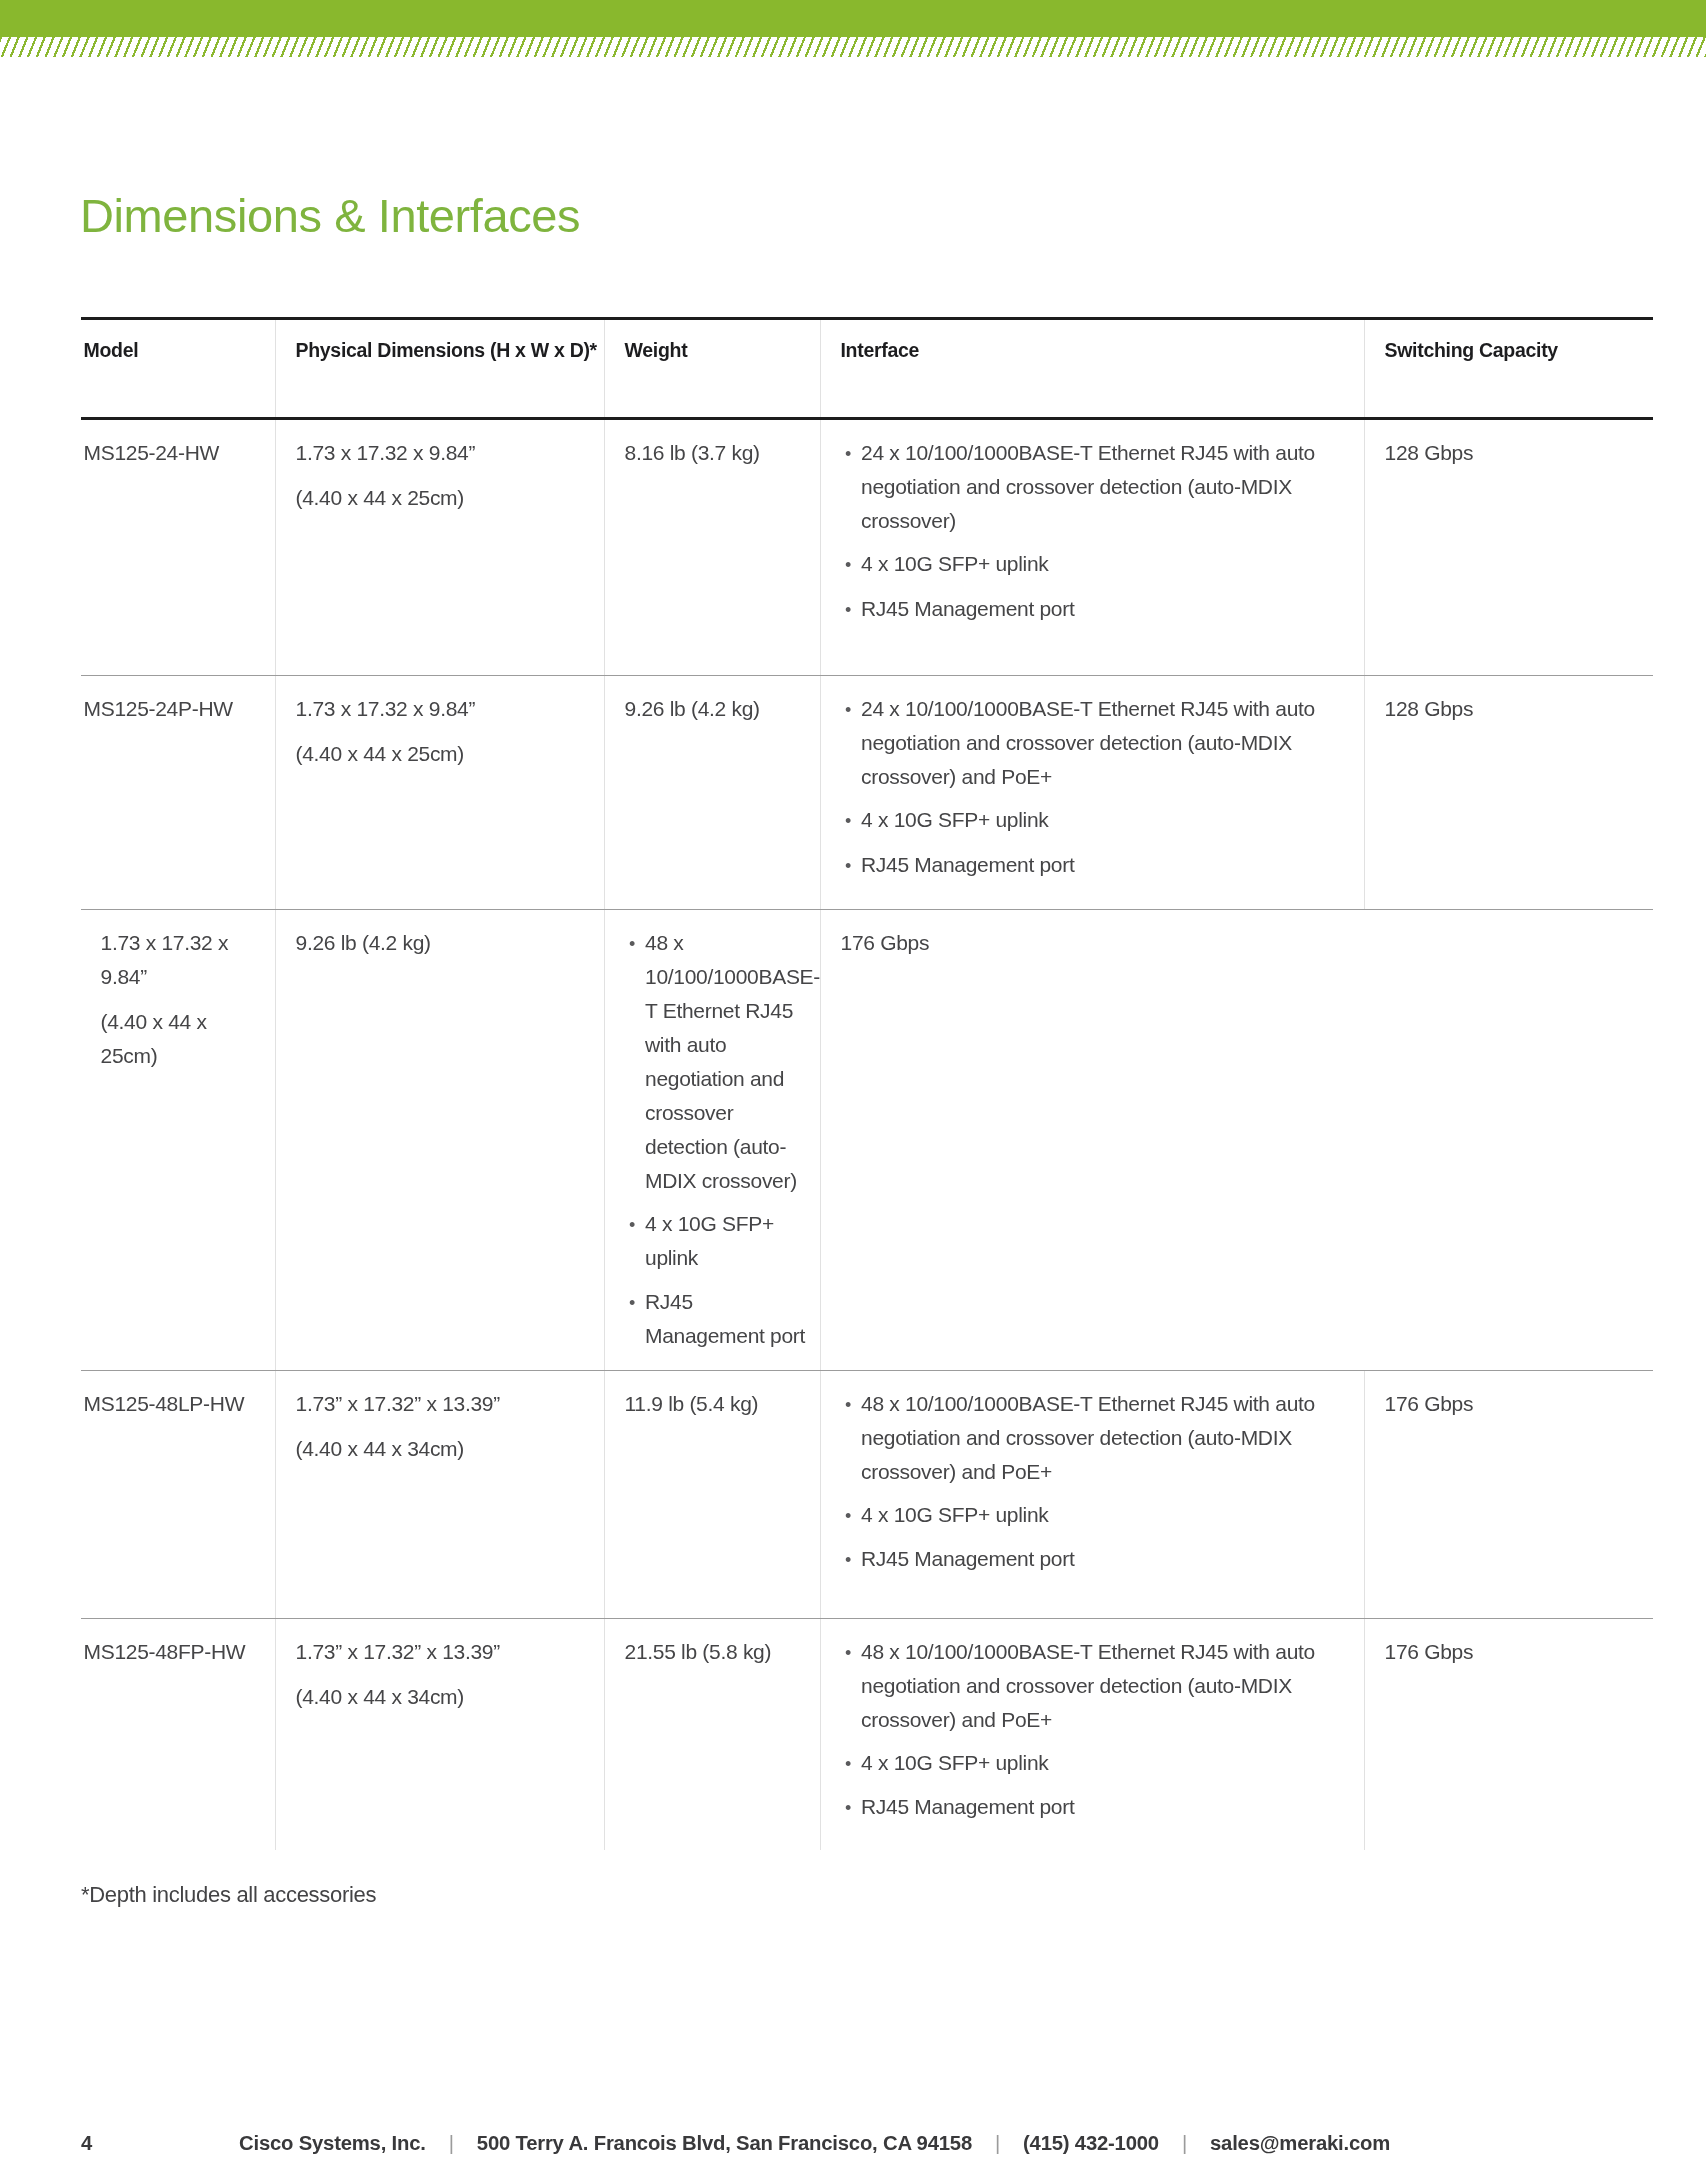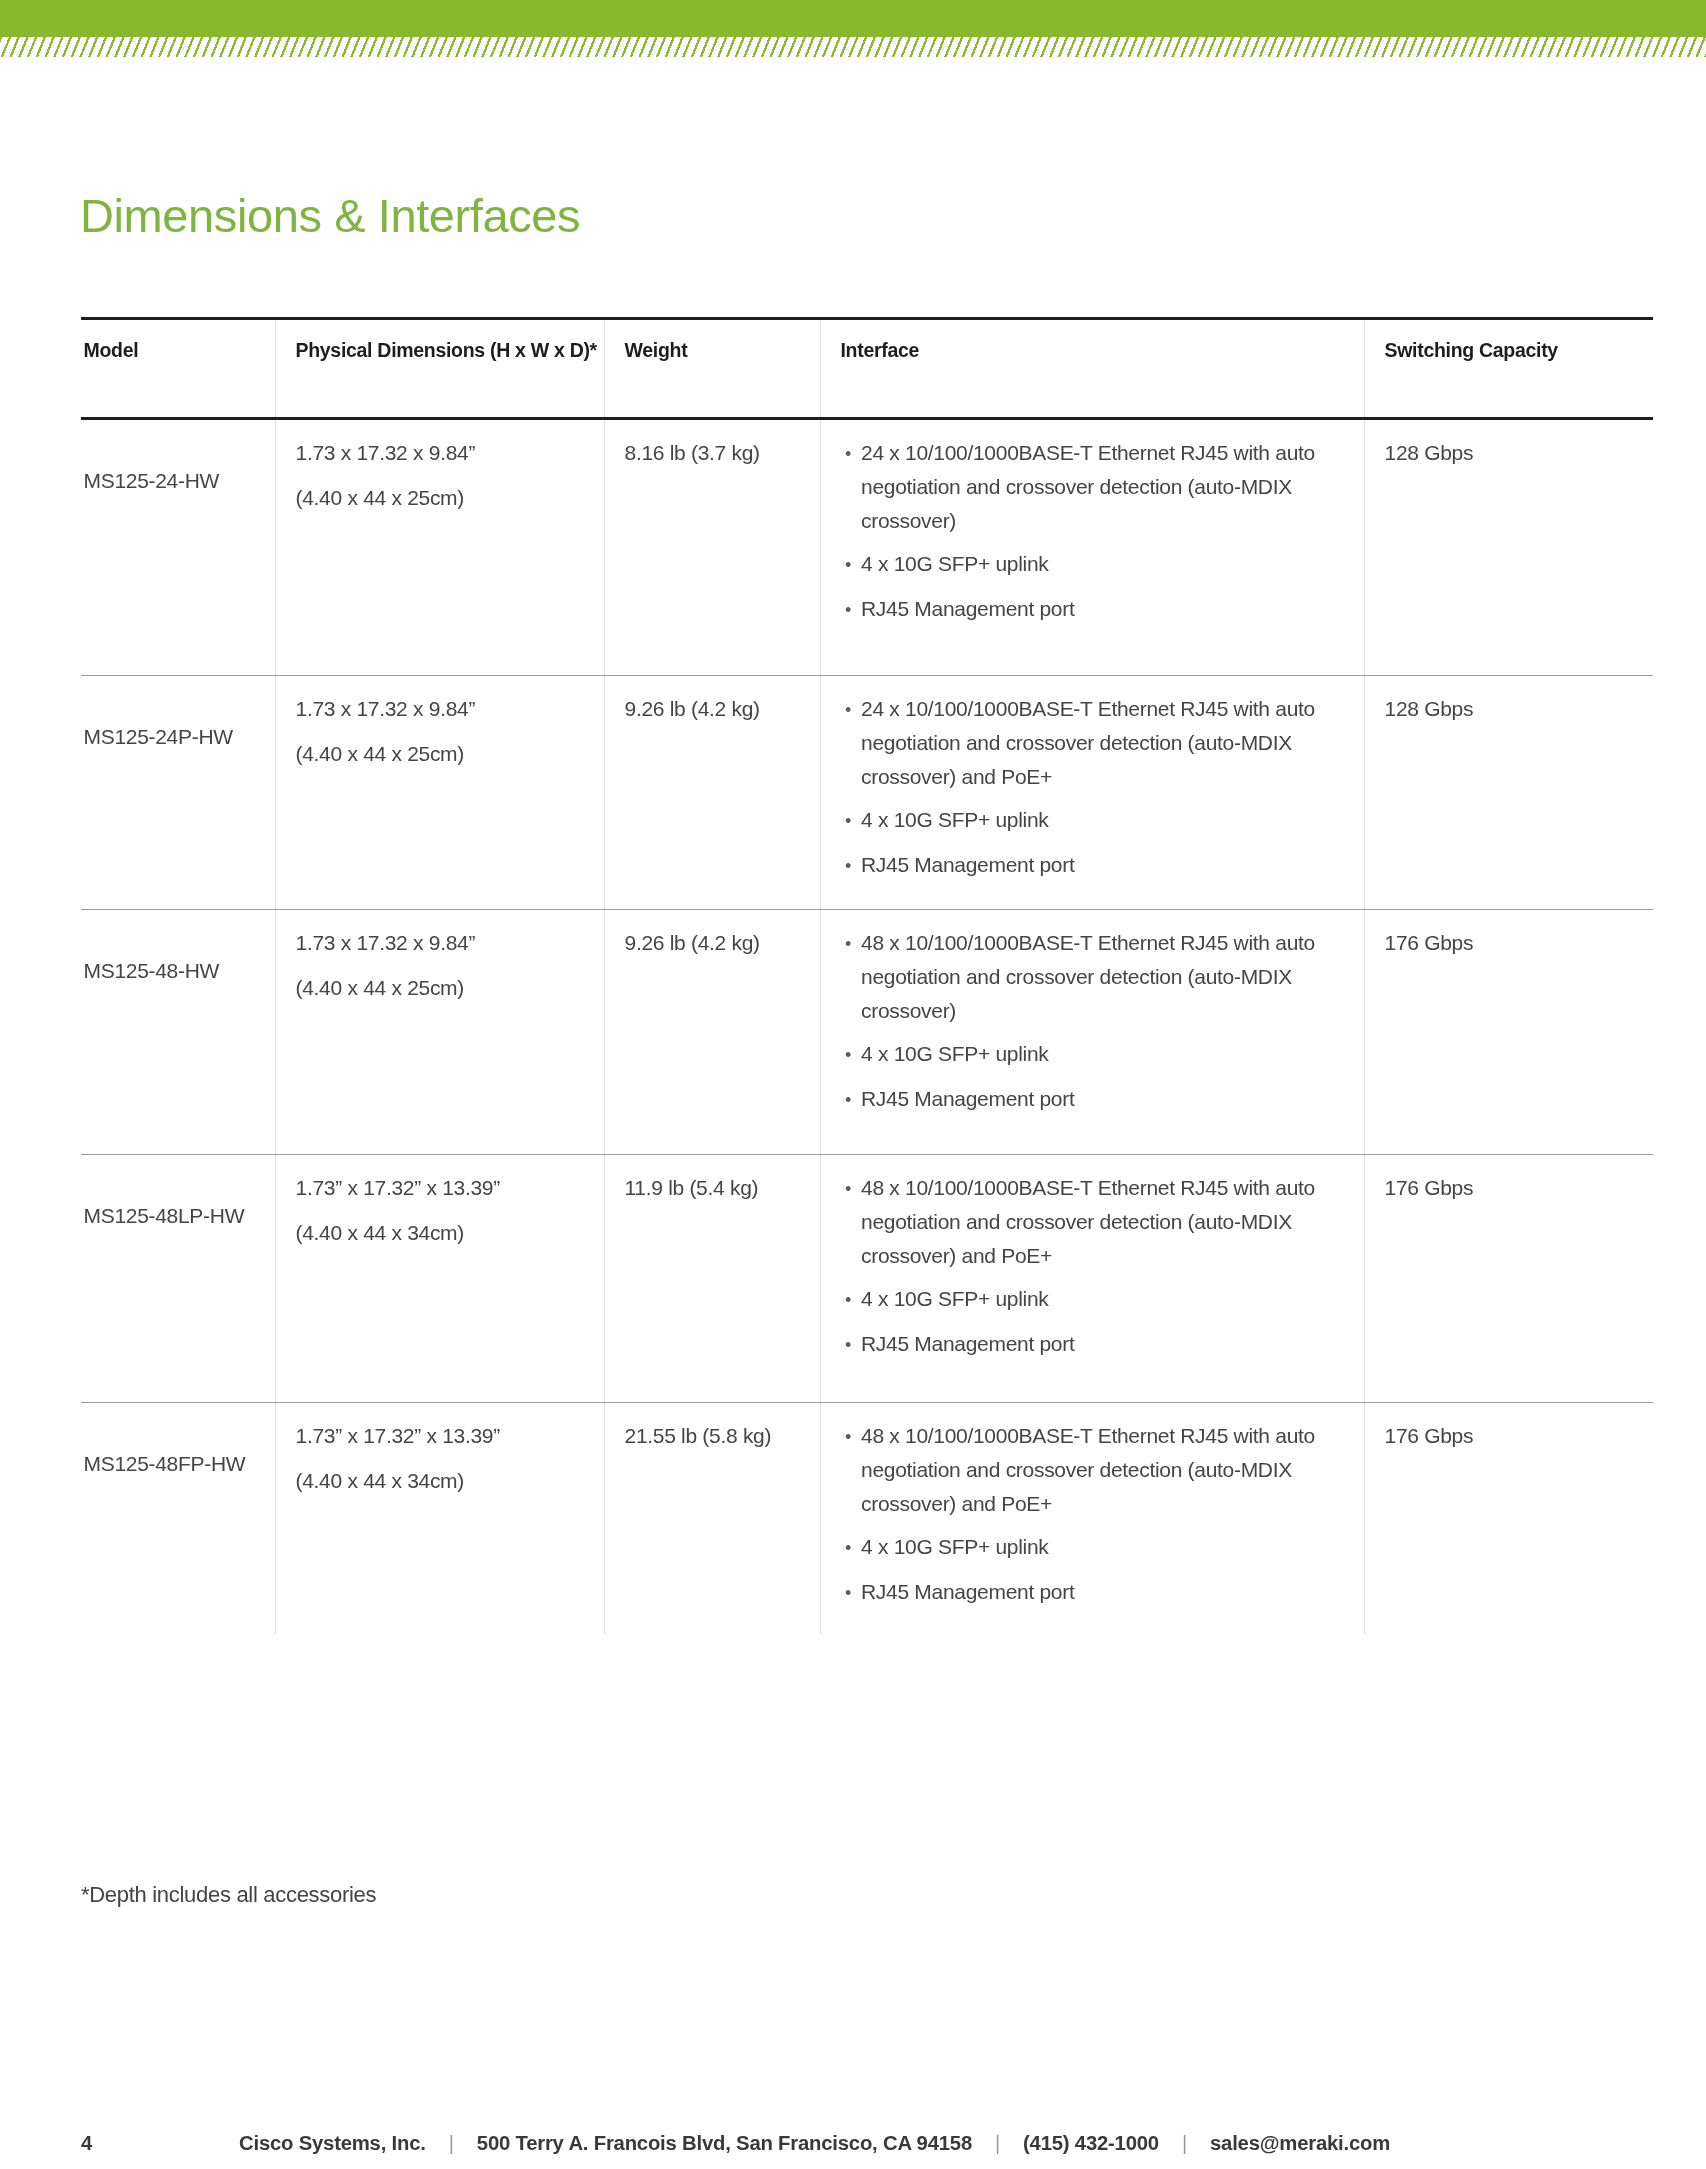--- a/index.html
+++ b/index.html
@@ -31,21 +31,21 @@
     padding:12.7px 12px 0 19.5px; white-space:nowrap;
   }
   .hcell:first-child { padding-left:2.5px; }
   .hcell + .hcell, .cell + .cell { border-left:1.7px solid #e1e1e1; }
 
   .trow + .trow { border-top:1.7px solid #9c9c9c; }
   .r1 { min-height:255px; } .r2 { min-height:233px; } .r3 { min-height:244px; }
   .r4 { min-height:247px; } .r5 { min-height:231px; }
 
   .cell { font-size:21px; line-height:34px; color:#454547; padding:16px 12px 17px 19.5px; }
-  .c-model { padding-left:2.5px;margin-top:28px; }
+  .c-model { padding-left:2.5px; }
   .cell p { margin:0; }
   .c-dims p + p { margin-top:11px; }
 
   .c-iface { padding-left:0; padding-right:6.8px; }
   .bullet { display:flex; align-items:flex-start; padding-left:24px; }
   .bullet + .bullet { margin-top:9.3px; }
   .dot { flex:none; width:16px; color:#5a5a5c; }
   .dot::before { content:"•"; font-size:18px; }
   .btext { width:490px; }
 
@@ -128,21 +128,20 @@
           </div>
         <div class="bullet">
             <span class="dot"></span>
             <span class="btext">RJ45 Management port</span>
           </div>
       </div>
       <div class="cell c-cap">128 Gbps</div>
     </div>
 
     <div class="trow r3">
-      <div class="cell c-model">MS125-48-HW</div>
       <div class="cell c-dims">
         <p>1.73 x 17.32 x 9.84”</p>
         <p>(4.40 x 44 x 25cm)</p>
       </div>
       <div class="cell c-weight">
         <p>9.26 lb (4.2 kg)</p>
       </div>
       <div class="cell c-iface">
         <div class="bullet">
             <span class="dot"></span>

